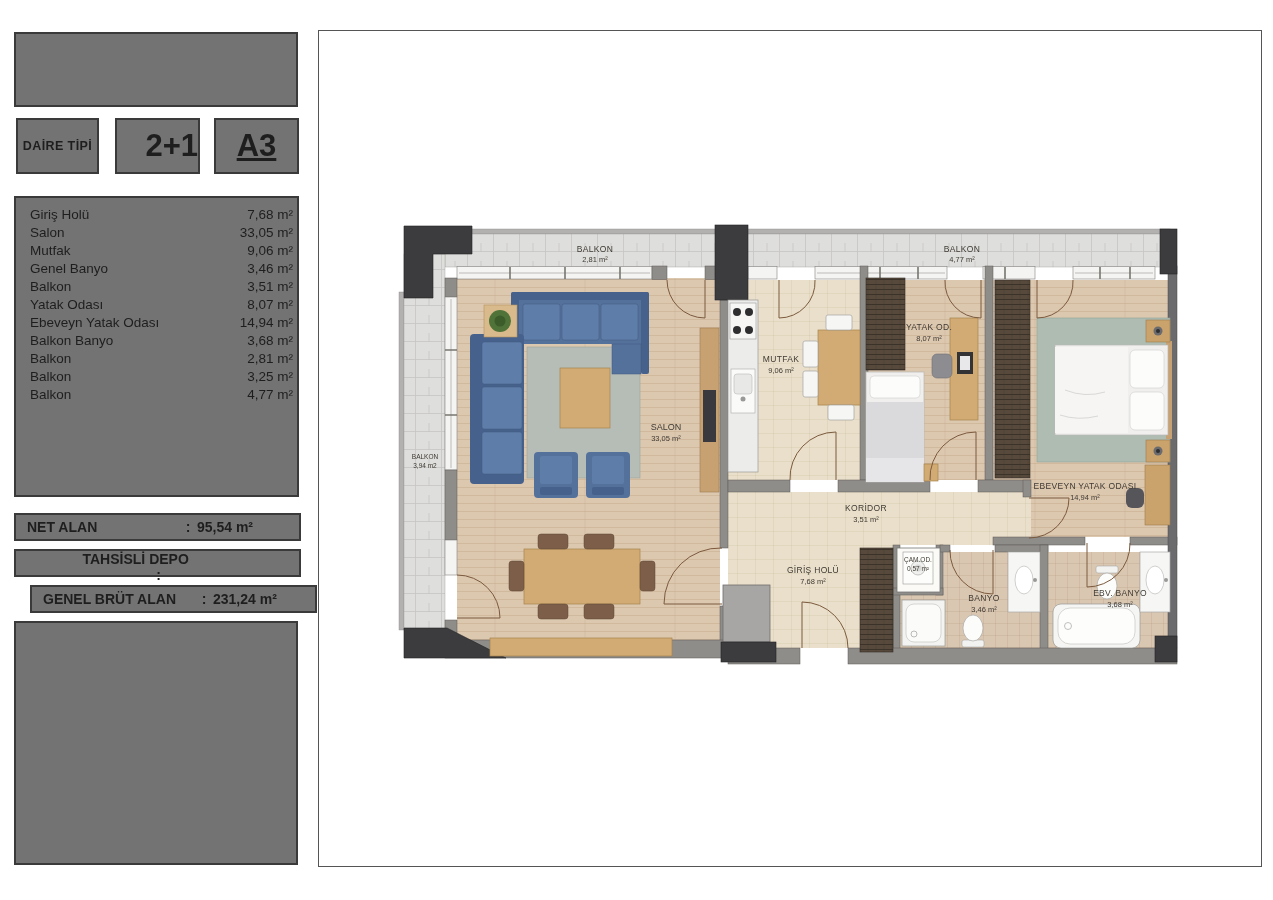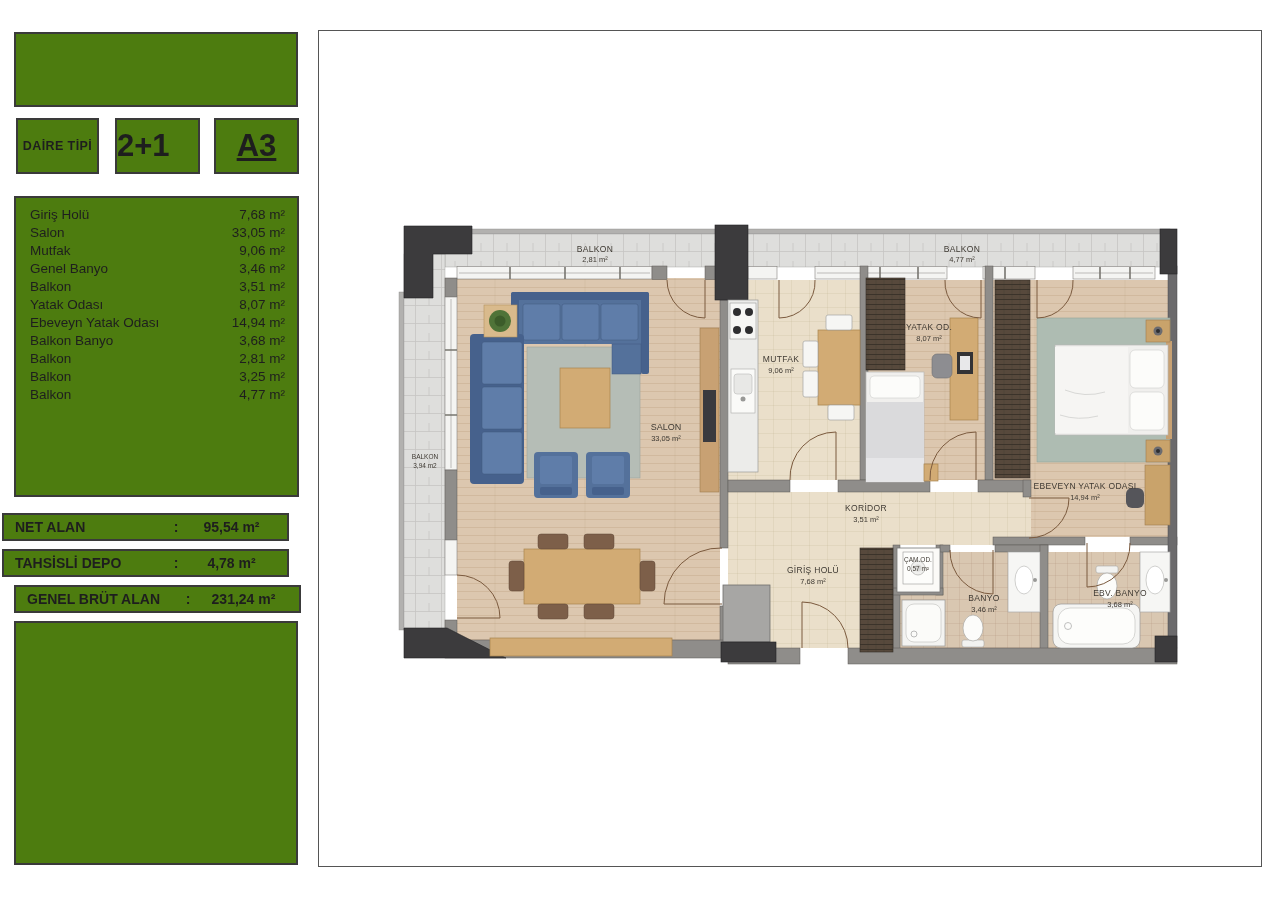--- a/index.html
+++ b/index.html
@@ -1,37 +1,37 @@
 <!DOCTYPE html>
 <html><head>
 <meta charset="utf-8">
 <style>
   html,body{margin:0;padding:0;background:#fff;}
   body{width:1273px;height:900px;position:relative;font-family:"Liberation Sans",sans-serif;color:#1e1e1e;}
-  .box{position:absolute;background:#4d7c0f;border:2px solid #3a3a3a;box-sizing:border-box;}
+  .box{position:absolute;background:#737373;border:2px solid #3a3a3a;box-sizing:border-box;}
   
   .logo-box{left:14px;top:32px;width:284px;height:75px;}
   .type-label-box{left:16px;top:118px;width:83px;height:56px;display:flex;align-items:center;justify-content:center;
     font-size:12.5px;font-weight:bold;letter-spacing:.4px;}
-  .type-value-box{left:115px;top:118px;width:85px;height:56px;display:flex;align-items:center;justify-content:flex-start;
+  .type-value-box{left:115px;top:118px;width:85px;height:56px;display:flex;align-items:center;justify-content:flex-end;
     font-size:31px;font-weight:bold;}
   .unit-code-box{left:214px;top:118px;width:85px;height:56px;display:flex;align-items:center;justify-content:center;
     font-size:31px;font-weight:bold;text-decoration:underline;}
   
   .room-list-box{left:14px;top:196px;width:285px;height:301px;padding-top:8px;}
-  .room-row{display:flex;justify-content:space-between;padding:0 12px 0 14px;font-size:13.5px;line-height:18px;}
+  .room-row{display:flex;justify-content:space-between;padding:0 4px 0 14px;font-size:13.5px;line-height:18px;}
   .room-row .val{text-align:right;}
   
   .sum-box{display:flex;align-items:center;font-weight:bold;font-size:14px;padding:0 9px 0 11px;}
-  .sum-0{left:2px;top:513px;width:287px;height:28px;}
-  .sum-1{left:2px;top:549px;width:287px;height:28px;}
-  .sum-2{left:14px;top:585px;width:287px;height:28px;}
+  .sum-0{left:14px;top:513px;width:287px;height:28px;}
+  .sum-1{left:14px;top:549px;width:287px;height:28px;flex-direction:column;}
+  .sum-2{left:30px;top:585px;width:287px;height:28px;}
   .sum-label{width:152px;}
   .sum-colon{width:18px;text-align:center;}
-  .sum-value{flex:1;text-align:center;}
+  .sum-value{flex:1;text-align:left;}
   .footer-box{left:14px;top:621px;width:284px;height:244px;}
   
   .plan-frame{position:absolute;left:318px;top:30px;width:944px;height:837px;border:1.5px solid #555;box-sizing:border-box;background:#fff;}
   .plan-frame svg{position:absolute;left:0;top:0;}
   
   text{font-family:"Liberation Sans",sans-serif;fill:#3f3a33;text-anchor:middle;}
   .lbl{font-size:8.5px;letter-spacing:.3px;}
   .lbl-s{font-size:7.5px;}
   .lbl-big{font-size:9px;}
   .lbl-xs{font-size:6.5px;}

